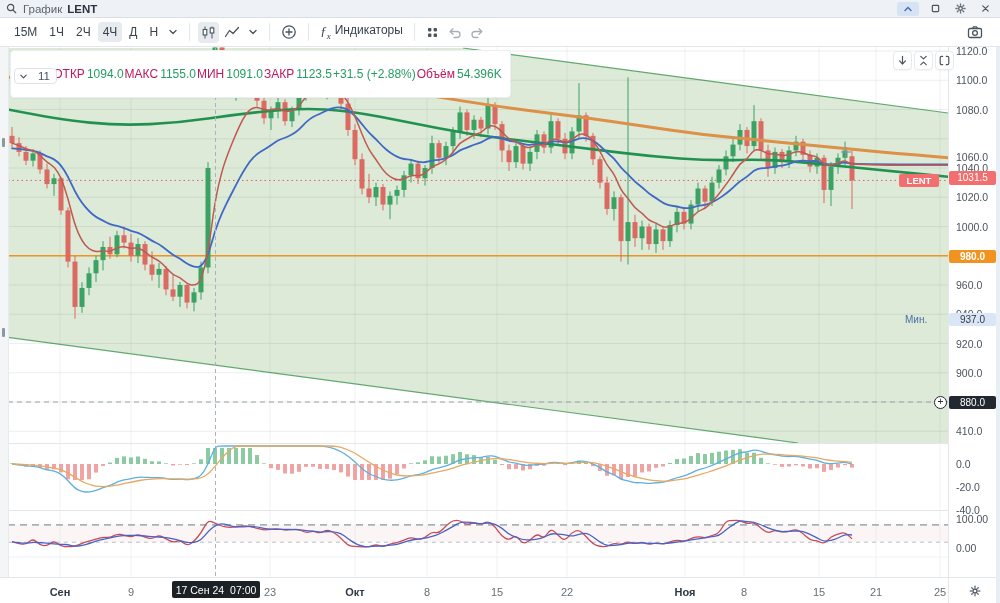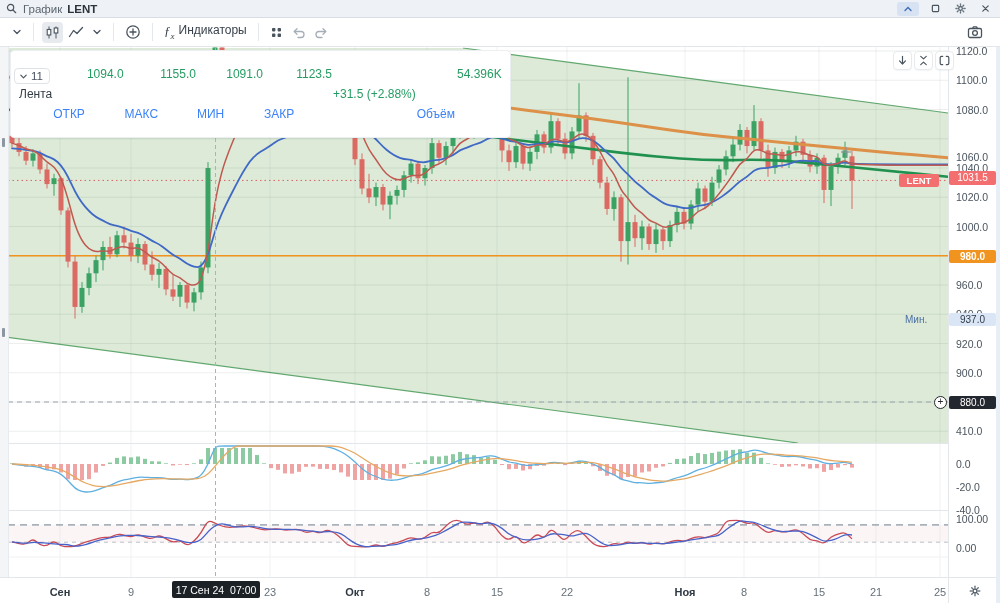--- a/index.html
+++ b/index.html
@@ -25,24 +25,24 @@
   .fx-label{font-size:12px;color:#39424c;margin-left:4px;}
   .fx-glyph{font-style:italic;font-size:13px;color:#39424c;font-family:"Liberation Serif",serif;}
   .fx-sub{font-size:9px;color:#39424c;vertical-align:sub;}
   #camera-btn{margin-left:auto;margin-right:6px;}
   
   #legend{position:absolute;left:10px;top:50px;z-index:6;background:#fff;border:1px solid #eceff2;
     border-radius:4px;padding:16px 8px;display:flex;align-items:center;gap:1px;font-size:12px;white-space:nowrap;
     box-shadow:0 1px 2px rgba(40,60,80,0.04);}
   #legend .lg-name{color:#333b45;}
   .lg-pair{display:flex;gap:2px;}
-  .lg-label{color:#3b82f6;margin-top:40px;}
+  .lg-label{color:#be185d;}
   .lg-val{color:#259d62;}
   #legend-badge{position:absolute;left:14px;top:68px;z-index:6;background:#fff;border:1px solid #dfe3e8;
-    border-radius:4px;padding:1px 6px 1px 4px;display:flex;align-items:center;gap:3px;font-size:11.5px;color:#4a545f;cursor:pointer;}
+    border-radius:4px;padding:1px 6px 1px 4px;display:flex;align-items:center;gap:10px;font-size:11.5px;color:#4a545f;cursor:pointer;}
   
   #float-buttons{position:absolute;left:893px;top:51px;z-index:6;display:flex;gap:2px;}
   .fl-btn{width:17px;height:17px;background:#fff;border:1px solid #e8ebee;border-radius:4px;
     display:flex;align-items:center;justify-content:center;cursor:pointer;box-shadow:0 1px 1px rgba(40,60,80,0.05);}
   
   #right-axis{position:absolute;left:948px;top:47px;width:46px;height:530px;background:#fff;
     border-left:1px solid #e3e7ea;z-index:4;padding-left:40px;}
   .ax-label{position:absolute;left:7px;font-size:10.5px;color:#4a545e;}
   .ax-pill{position:absolute;z-index:6;font-size:10px;color:#fff;border-radius:2px;text-align:center;line-height:13px;height:13px;}
   #pill-price{left:949px;top:171px;width:47px;height:14px;background:#f36e6e;line-height:12px;padding-top:1px;box-sizing:border-box;}
@@ -554,20 +554,28 @@
     </div>
     <div class="win-btn">
       <svg width="9" height="9" viewBox="0 0 10 10">
         <path d="M2 2 L8 8 M8 2 L2 8" class="icon-stroke" stroke="#6a7580"></path>
       </svg>
     </div>
   </div>
 </div>
 
 <div id="toolbar">
+  <span id="tf-group" style="display:flex;align-items:center;">
+      <span class="tf-btn">15М</span>
+      <span class="tf-btn">1Ч</span>
+      <span class="tf-btn">2Ч</span>
+      <span class="tf-btn active">4Ч</span>
+      <span class="tf-btn">Д</span>
+      <span class="tf-btn">Н</span>
+    </span>
   <span class="tb-icon">
     <svg width="10" height="10" viewBox="0 0 10 10">
       <polyline points="2,3.5 5,6.5 8,3.5" class="icon-stroke"></polyline>
     </svg>
   </span>
   <span class="tb-sep"></span>
   <span class="tb-icon active">
     <svg width="15" height="15" viewBox="0 0 15 15">
       <line x1="4" y1="1.5" x2="4" y2="13.5" stroke="#4a545e" stroke-width="1"></line>
       <rect x="2.2" y="4.5" width="3.6" height="5.5" fill="#fff" stroke="#4a545e" stroke-width="1.1"></rect>

